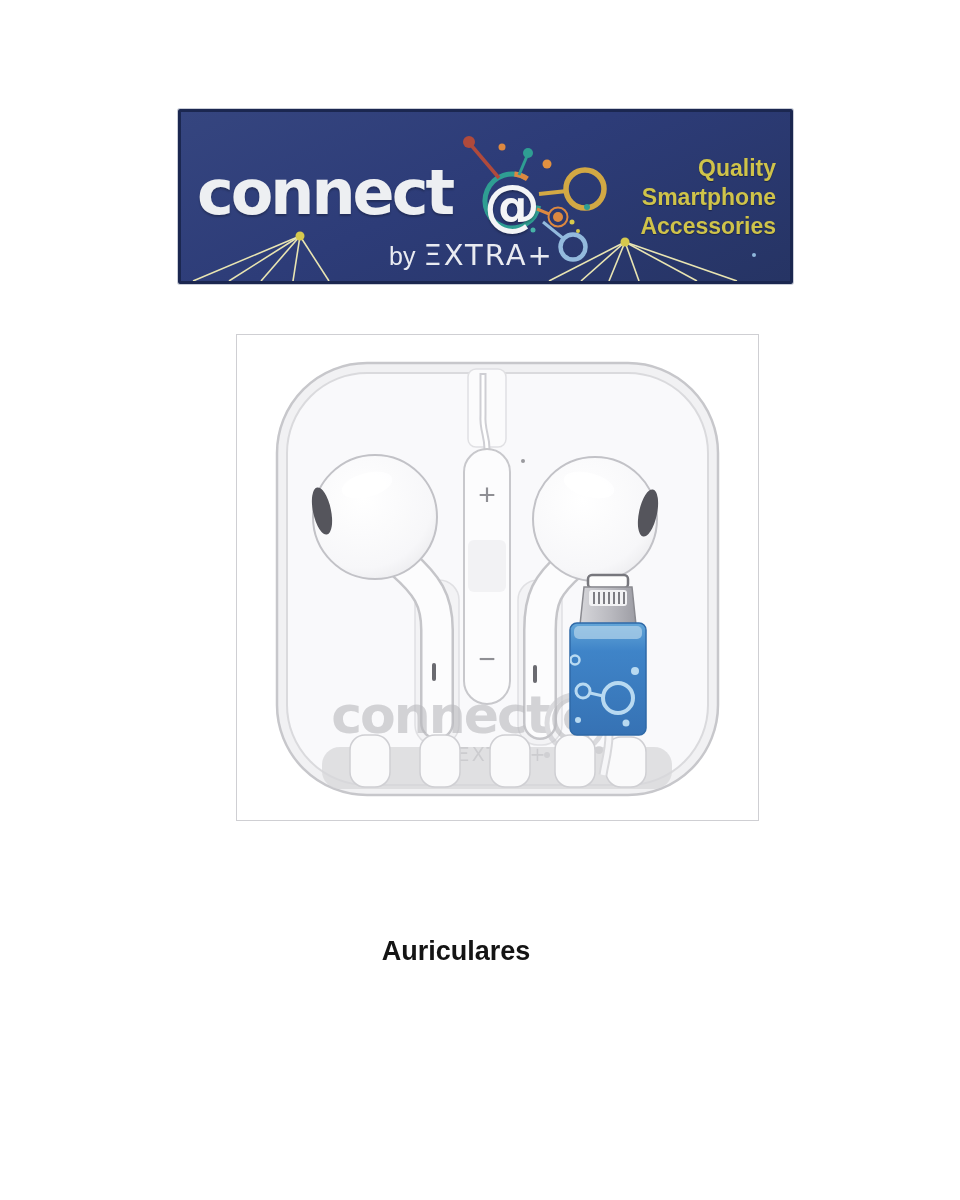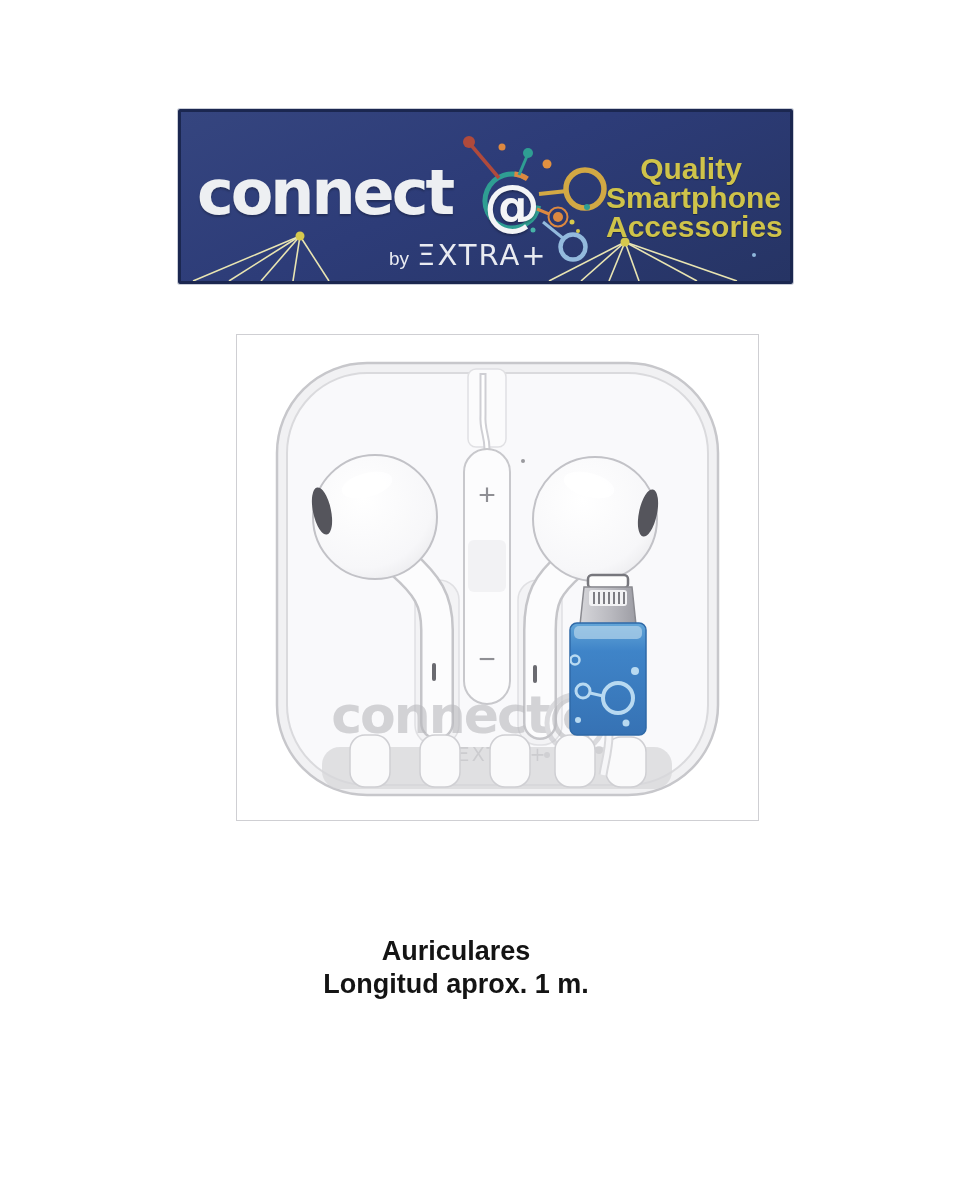--- a/index.html
+++ b/index.html
@@ -10,24 +10,24 @@
   .banner{position:absolute;left:178px;top:85px;width:615px;height:175px;box-sizing:border-box;
           background:linear-gradient(155deg,#35457f 0%,#2d3c78 45%,#263464 100%);
           border:3px solid #1b2750;border-radius:2px;box-shadow:0 0 0 1px #c9cdd8;}
   .banner svg{position:absolute;left:0;top:0;}
   .brand-word{position:absolute;left:16px;top:44px;font-family:"DejaVu Sans",sans-serif;
               font-weight:bold;font-size:62px;letter-spacing:-3px;color:#edeff2;
               text-shadow:0 2px 2px rgba(0,0,0,.25);}
   .brand-at{position:absolute;left:303px;top:60px;font-family:"DejaVu Sans",sans-serif;
             font-weight:bold;font-size:56px;color:#f3f4f6;text-shadow:0 2px 2px rgba(0,0,0,.25);}
   .byline{position:absolute;left:208px;top:126px;color:#e9ebf1;white-space:nowrap;}
-  .byline .by{font-size:19px;margin-right:8px;}
+  .byline .by{font-size:25px;margin-right:8px;}
   .byline .xtra{font-size:29px;font-weight:normal;letter-spacing:2px;font-family:"DejaVu Sans",sans-serif;}
-  .tagline{position:absolute;right:14px;top:42px;width:170px;text-align:center;
-           font-size:30px;line-height:29px;font-weight:bold;color:#cfc34a;white-space:pre-line;
+  .tagline{position:absolute;right:14px;top:42px;width:170px;text-align:right;
+           font-size:23px;line-height:29px;font-weight:bold;color:#cfc34a;white-space:pre-line;
            text-shadow:0 1px 1px rgba(0,0,0,.35);}
 
   
   .photo{position:absolute;left:236px;top:310px;width:521px;height:485px;background:#ffffff;
          border:1px solid #cfcfd3;box-sizing:content-box;}
   .photo svg{display:block;}
 
   
   .caption{position:absolute;left:0;top:911px;width:912px;text-align:center;color:#141414;
            font-weight:bold;font-size:27px;line-height:33px;}
@@ -199,16 +199,15 @@
           <circle cx="389" cy="388" r="3.5" fill="#bfdff4" stroke="none"></circle>
           <circle cx="341" cy="385" r="3" fill="#bfdff4" stroke="none"></circle>
           <circle cx="338" cy="325" r="4.5" stroke-width="2.5"></circle>
         </g>
       </g>
     </svg>
   </div>
 
   <div class="caption">
     <div>Auriculares</div>
-    <div>Longitud aprox. 1 m.</div>
   </div>
 
 </div>
 
 </body></html>

